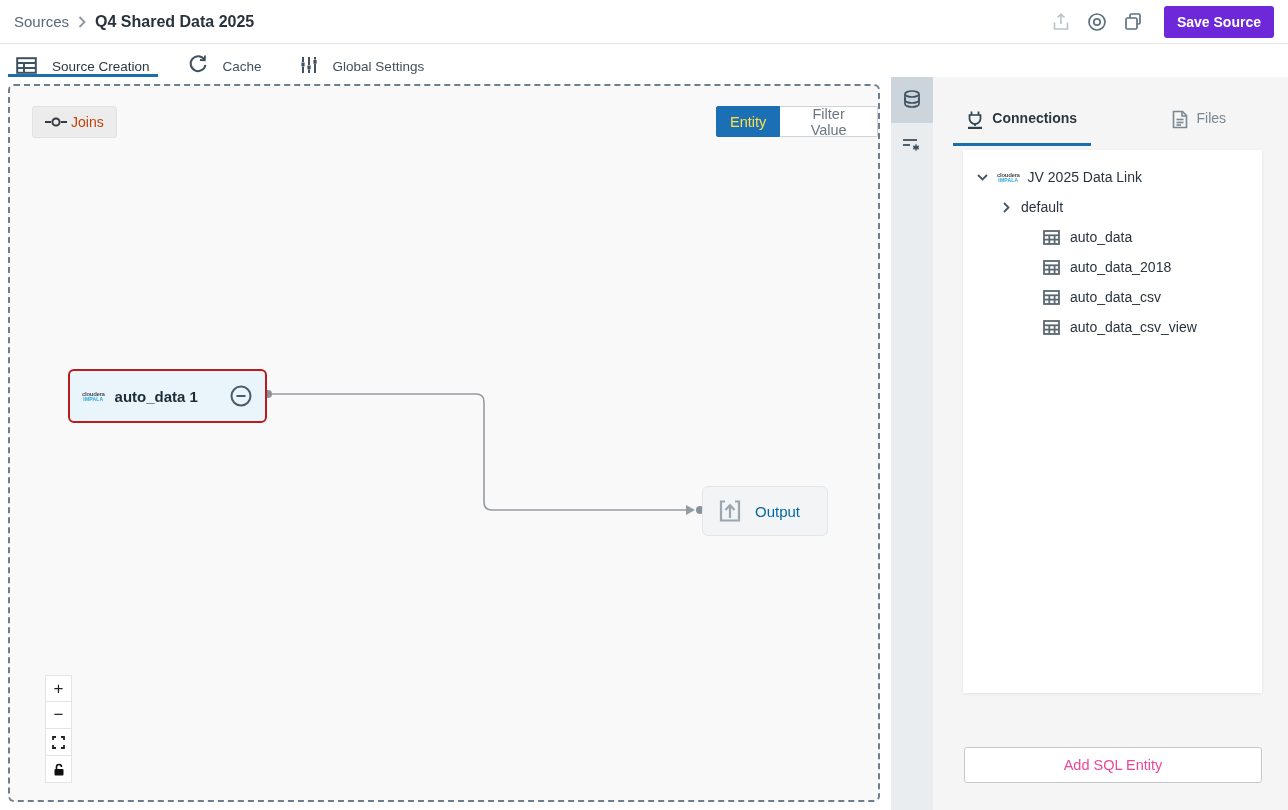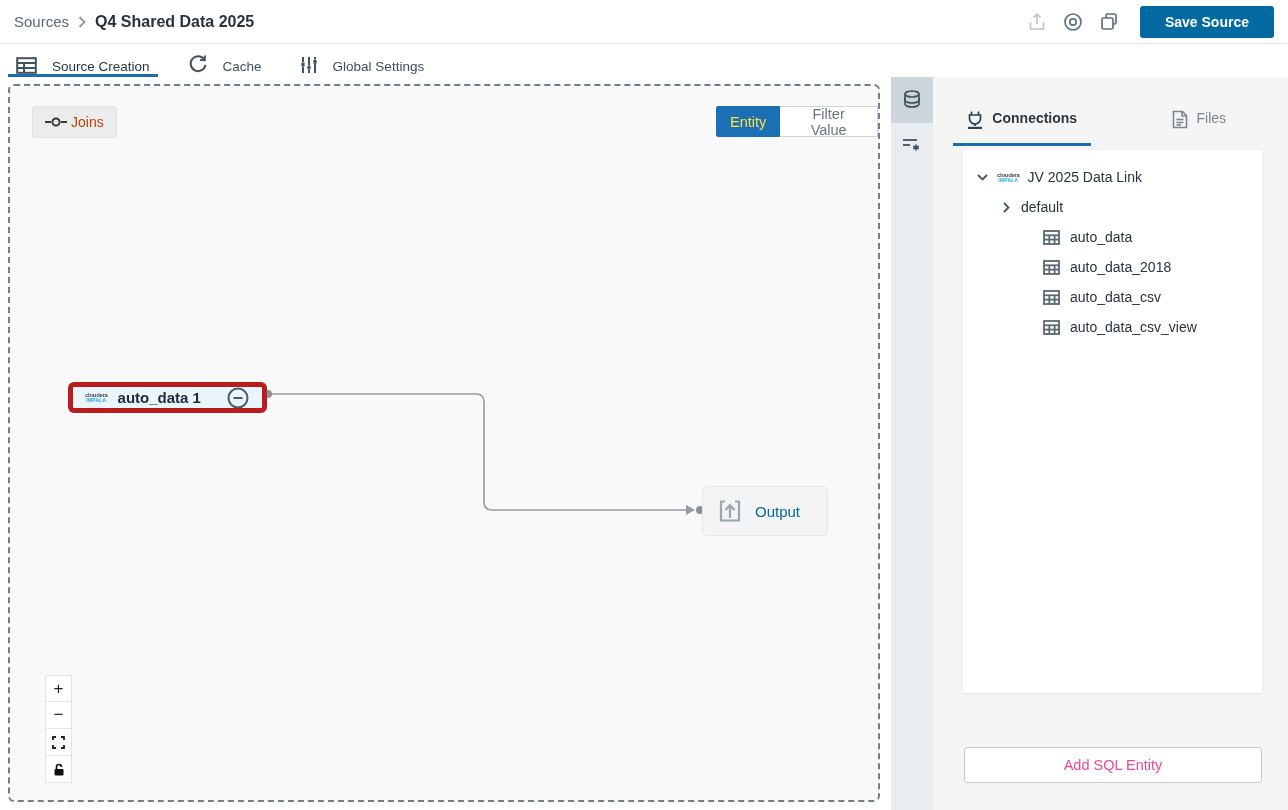--- a/index.html
+++ b/index.html
@@ -8,22 +8,22 @@
   .app { position:relative; width:1288px; height:810px; background:#fff; }
 
   
   .header { position:absolute; left:0; top:0; width:1288px; height:44px; background:#fff;
             border-bottom:1px solid #e3e6e8; display:flex; align-items:center; padding:0 14px; }
   .crumb-link { color:#56687a; font-size:15px; cursor:pointer; }
   .crumb-sep { color:#8a97a1; margin:0 9px; font-size:12px; display:inline-flex; }
   .crumb-title { color:#29333d; font-size:16px; font-weight:bold;text-align:center; }
   .header-actions { margin-left:auto; display:flex; align-items:center; gap:14px; }
   .hicon { width:22px; height:22px; display:flex; align-items:center; justify-content:center; cursor:pointer; background:none; border:none; }
-  .btn-primary { background:#0369a1; color:#fff; font-weight:bold; font-size:14px; border:none;
-                 border-radius:3px; padding:8px 25px; cursor:pointer; margin-left:6px; font-family:inherit; }
+  .btn-primary { background:#6d28d9; color:#fff; font-weight:bold; font-size:14px; border:none;
+                 border-radius:3px; padding:8px 13px; cursor:pointer; margin-left:6px; font-family:inherit; }
 
   
   .tabbar { position:absolute; left:0; top:44px; width:1288px; height:33px; background:#fff;
             display:flex; align-items:stretch; padding-left:8px; }
   .tab { display:flex; align-items:flex-end; gap:15px; padding:0 8px; margin-right:22px; cursor:pointer;
          font-size:13.5px; color:#41505c; border-bottom:3px solid transparent; }
   .tab.active { border-bottom-color:#1b6eae; color:#2b3840; }
   .tab .ticon { display:flex; }
 
   
@@ -31,22 +31,22 @@
             border:2px dashed #6d7f8e; border-radius:6px; }
   .joins-btn { position:absolute; left:22px; top:20px; height:32px; display:flex; align-items:center; gap:4px;
                background:#ececec; border:1px solid #e2e2e2; border-radius:3px; padding:0 12px; font-size:14px;
                color:#c2410c; cursor:pointer; font-family:inherit; }
   .toggle { position:absolute; left:706px; top:20px; display:flex; height:31px; }
   .toggle .tbtn { font-size:14.5px; padding:0 13px; display:flex; align-items:center; cursor:pointer;
                   border:1px solid #cfd4d8; background:#fff; color:#6a7680; font-family:inherit; }
   .toggle .tbtn.on { background:#1b6fb5; border-color:#1b6fb5; color:#fde047; border-radius:2px 0 0 2px; }
   .toggle .tbtn.off { border-left:none; border-radius:0 2px 2px 0; }
 
-  .node { position:absolute; left:58px; top:283px; width:199px; height:31px; background:#eaf4fb;
-          border:5px solid #b91c1c; border-radius:6px; display:flex; align-items:center; padding:0 12px; gap:10px; cursor:grab;margin-top:13px; }
+  .node { position:absolute; left:58px; top:283px; width:199px; height:54px; background:#eaf4fb;
+          border:2px solid #b91c1c; border-radius:6px; display:flex; align-items:center; padding:0 12px; gap:10px; cursor:grab; }
   .mini-logo { display:flex; flex-direction:column; line-height:1; align-items:center; }
   .mini-logo .l1 { font-size:6px; font-weight:bold; color:#4a4f54; letter-spacing:-0.3px; }
   .mini-logo .l2 { font-size:5px; font-weight:bold; color:#2aa4d8; letter-spacing:0.2px; }
   .node-label { font-size:15px; font-weight:bold; color:#1d2b36; flex:1; }
   .remove-btn { background:none; border:none; cursor:pointer; display:flex; padding:0; }
 
   .output-node { position:absolute; left:692px; top:400px; width:126px; height:50px; background:#f2f4f6;
                  border:1px solid #e2e6e9; border-radius:6px; display:flex; align-items:center; padding:0 14px;
                  gap:12px; cursor:grab; }
   .output-label { font-size:15px; color:#0369a1; }

